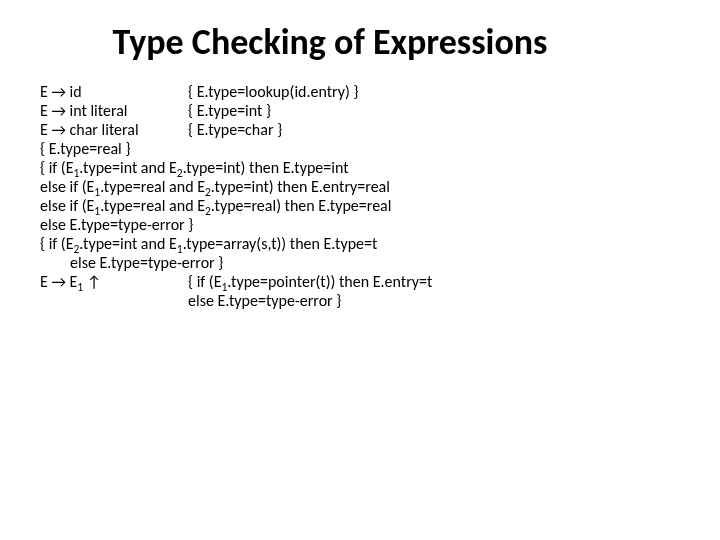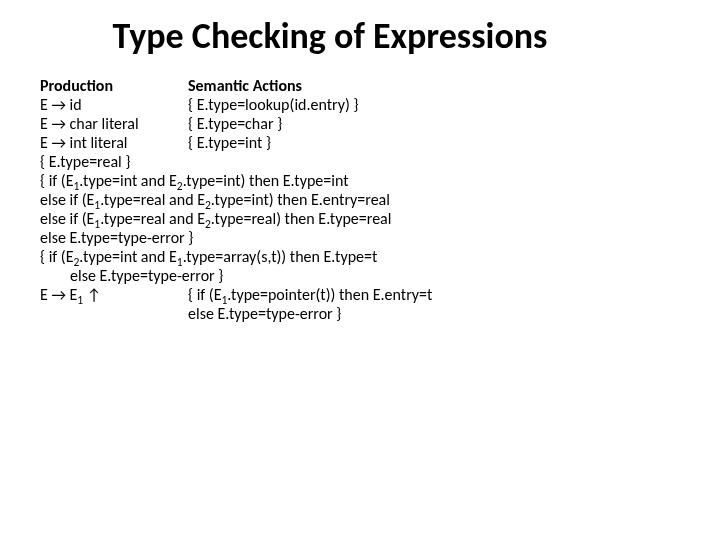--- a/index.html
+++ b/index.html
@@ -8,21 +8,21 @@
     width: 720px;
     height: 540px;
     background: #fff;
     font-family: Calibri, "Segoe UI", Arial, sans-serif;
     color: #000;
   }
   .slide {
     box-sizing: border-box;
     width: 660px;
     height: 540px;
-    padding: 4px 40px 20px 40px;
+    padding: 10px 40px 20px 40px;
   }
   .title {
     text-align: center;
     font-size: 36px;
     font-weight: 700;
     margin: 10px 0 18px 0;
   }
   .hdr {
     font-weight: 700;
   }
@@ -47,38 +47,34 @@
   }
 </style>
 </head>
 <body>
 
 <div class="slide">
   <div class="title">Type Checking of Expressions</div>
 
   <div>
 
-    <div class="row">
-      <div class="lcell hdr">Production</div>
-      <div class="rcell hdr">Semantic Actions</div>
-    </div>
 
     <div class="row">
       <div class="lcell"> E → id</div>
       <div class="rcell">{ E.type=lookup(id.entry) }</div>
     </div>
 
     <div class="row">
-      <div class="lcell">E → char literal</div>
-      <div class="rcell">{ E.type=char }</div>
+      <div class="lcell">E → int literal</div>
+      <div class="rcell">{ E.type=int }</div>
     </div>
 
     <div class="row">
-      <div class="lcell">E → int literal</div>
-      <div class="rcell">{ E.type=int }</div>
+      <div class="lcell">E → char literal</div>
+      <div class="rcell">{ E.type=char }</div>
     </div>
 
     <div class="row">
       <div class="rcell">{ E.type=real }</div>
     </div>
 
     <div class="row">
       <div class="rcell">
         <div><span>{ if (E</span><span class="sub">1</span><span>.type=int and E</span><span class="sub">2</span><span>.type=int) then E.type=int</span></div>
         <div><span>else if (E</span><span class="sub">1</span><span>.type=real and E</span><span class="sub">2</span><span>.type=int) then E.entry=real</span></div>

